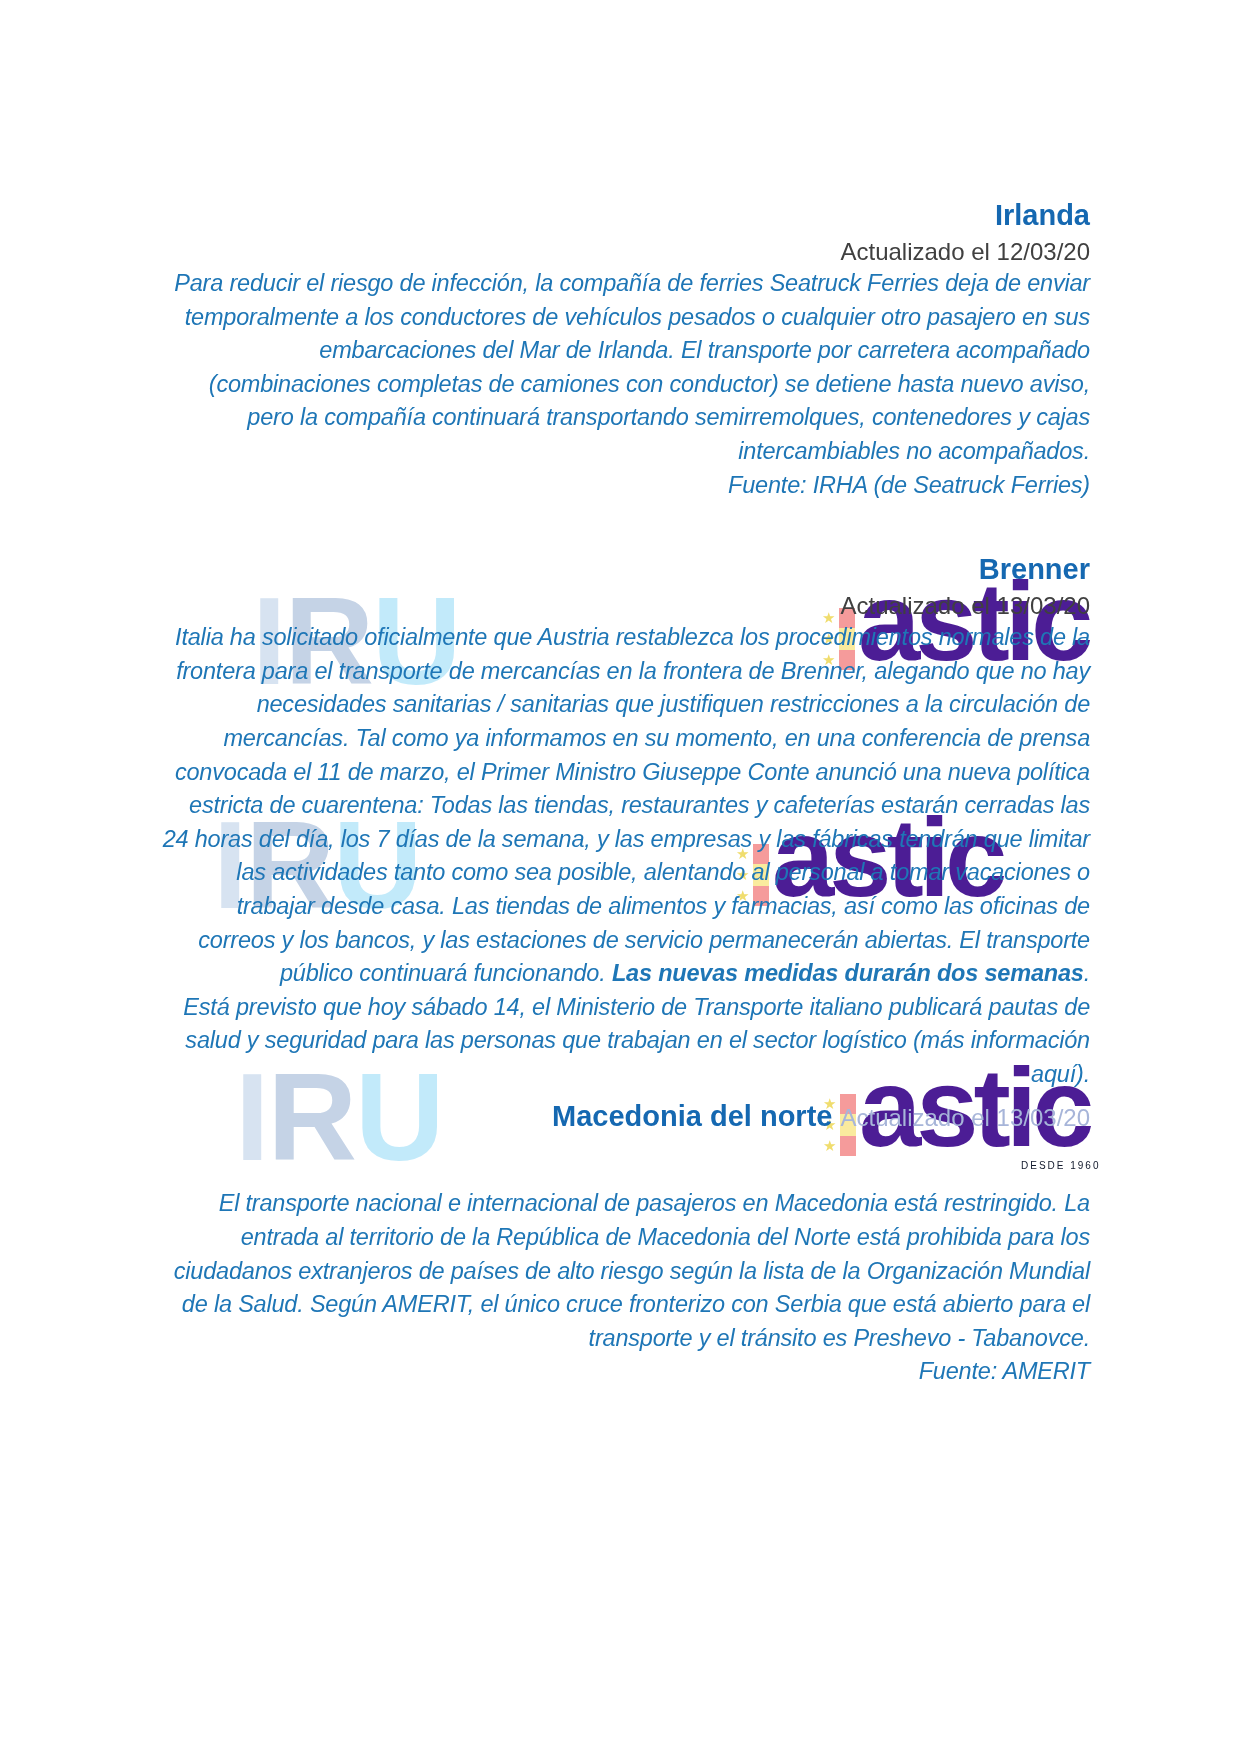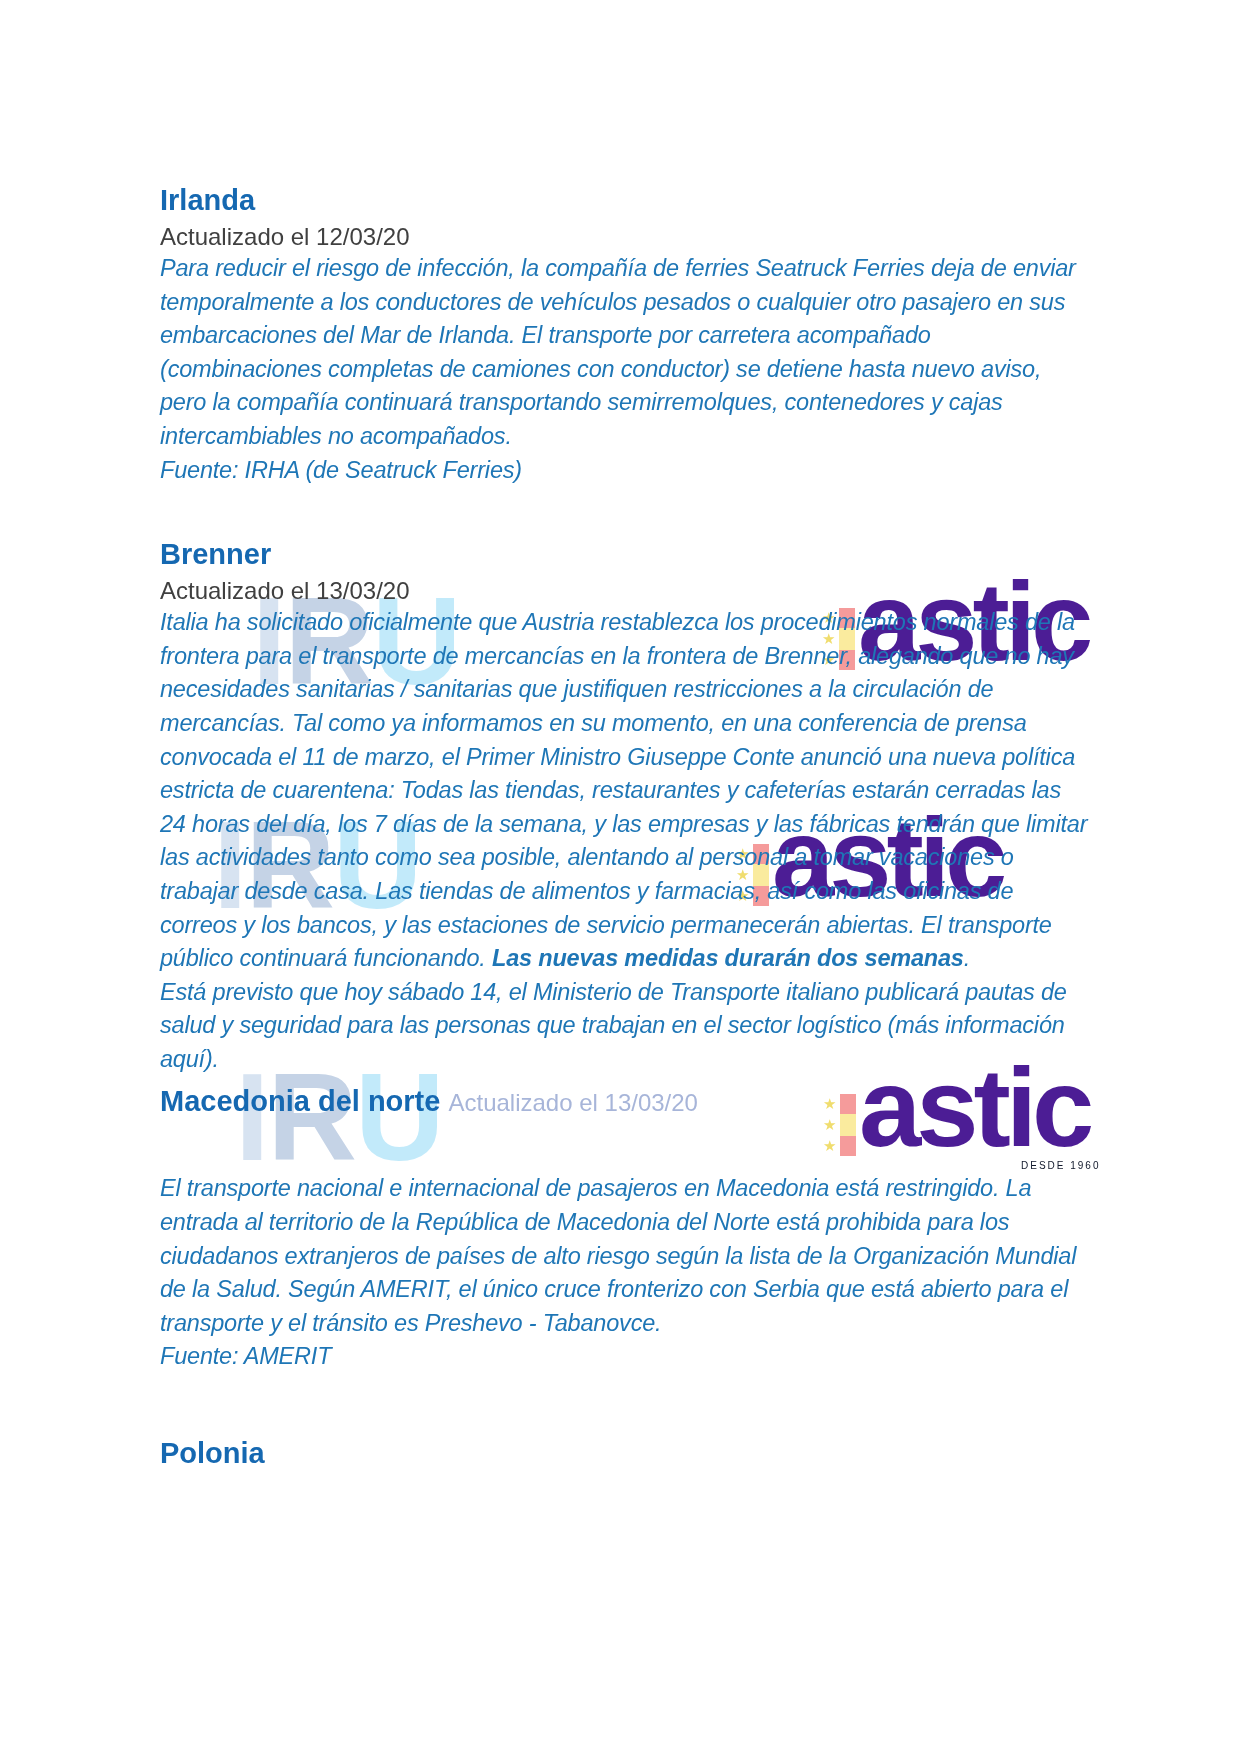--- a/index.html
+++ b/index.html
@@ -56,21 +56,21 @@
   
   .wm-iru.g1{left:252px;top:592px;}
   .wm-astic.g1{left:822px;top:608px;}
   .wm-iru.g2{left:213px;top:816px;}
   .wm-astic.g2{left:736px;top:844px;}
   .wm-iru.g3{left:235px;top:1068px;}
   .wm-astic.g3{left:823px;top:1094px;}
   
   .content{
     position:absolute;z-index:1;
-    left:160px;top:183px;width:930px;
+    left:160px;top:198px;width:930px;text-align:right;
   }
   h2{
     margin:0;
     font-size:29px;
     line-height:34px;
     color:#1568b1;
     font-weight:bold;
   }
   .updated{
     font-size:24px;
@@ -166,18 +166,15 @@
       <p class="body">Está previsto que hoy sábado 14, el Ministerio de Transporte italiano publicará pautas de salud y seguridad para las personas que trabajan en el sector logístico (más información aquí).</p>
     </section>
 
     <section class="sec-macedonia">
       <h2><span>Macedonia del norte</span> <span class="inline-updated">Actualizado el 13/03/20</span></h2>
       <div class="mac-gap"></div>
       <p class="body">El transporte nacional e internacional de pasajeros en Macedonia está restringido. La entrada al territorio de la República de Macedonia del Norte está prohibida para los ciudadanos extranjeros de países de alto riesgo según la lista de la Organización Mundial de la Salud. Según AMERIT, el único cruce fronterizo con Serbia que está abierto para el transporte y el tránsito es Preshevo - Tabanovce.</p>
       <p class="source">Fuente: AMERIT</p>
     </section>
 
-    <section class="sec-polonia">
-      <h2>Polonia</h2>
-    </section>
 
   </div>
 </div>
 
 </body></html>

